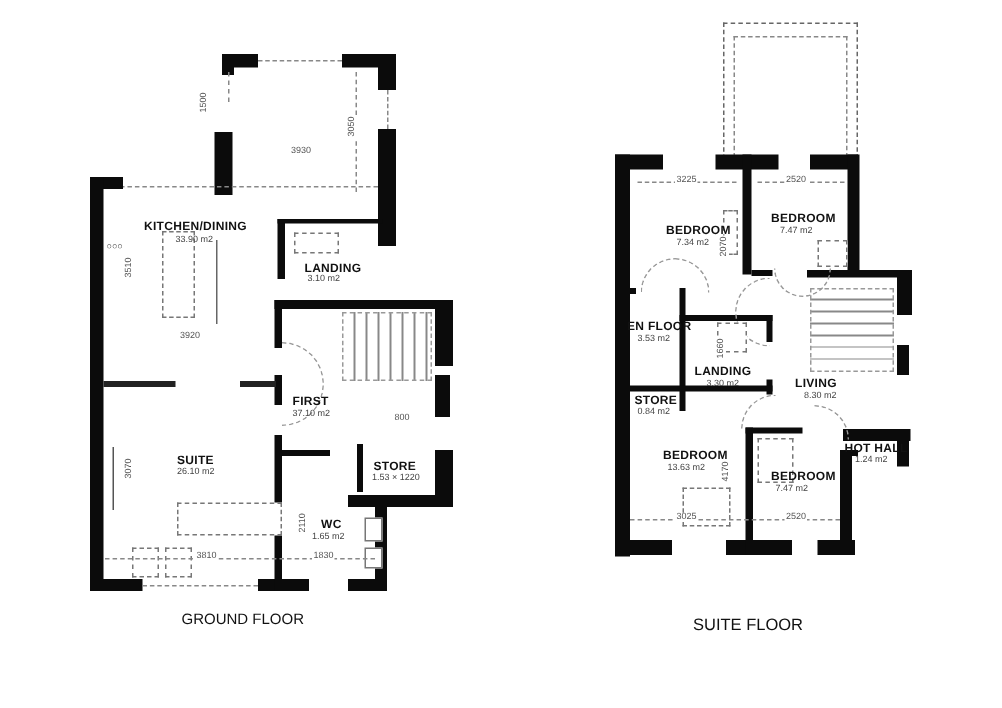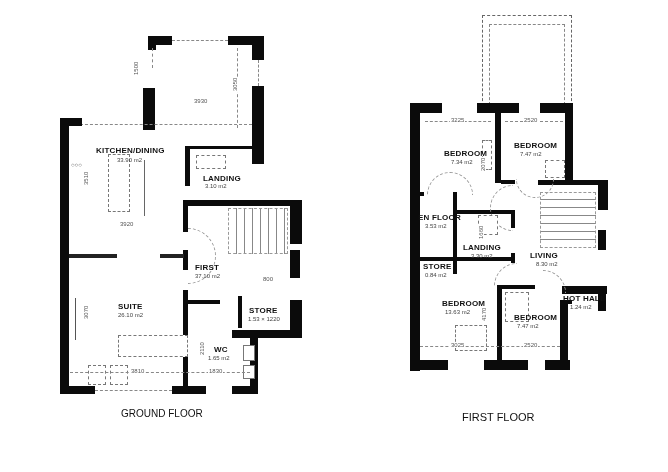--- a/index.html
+++ b/index.html
@@ -174,15 +174,15 @@
     <div class="dim" style="left:450px;top:117px;">3225</div>
     <div class="dline" style="left:505px;top:121px;width:58px;"></div>
     <div class="dim" style="left:523px;top:117px;">2520</div>
     <div class="dim v" style="left:480px;top:172px;">2070</div>
     <div class="dim v" style="left:478px;top:240px;">1660</div>
     <div class="dim v" style="left:481px;top:322px;">4170</div>
     <div class="dline" style="left:420px;top:346px;width:140px;"></div>
     <div class="dim" style="left:450px;top:342px;">3025</div>
     <div class="dim" style="left:523px;top:342px;">2520</div>
 
-    <div class="floor-title big" style="left:462px;top:411px;">FIRST FLOOR</div>
+    <div class="floor-title big" style="left:462px;top:411px;">SUITE FLOOR</div>
   </div>
 </div>
 
 </body></html>

